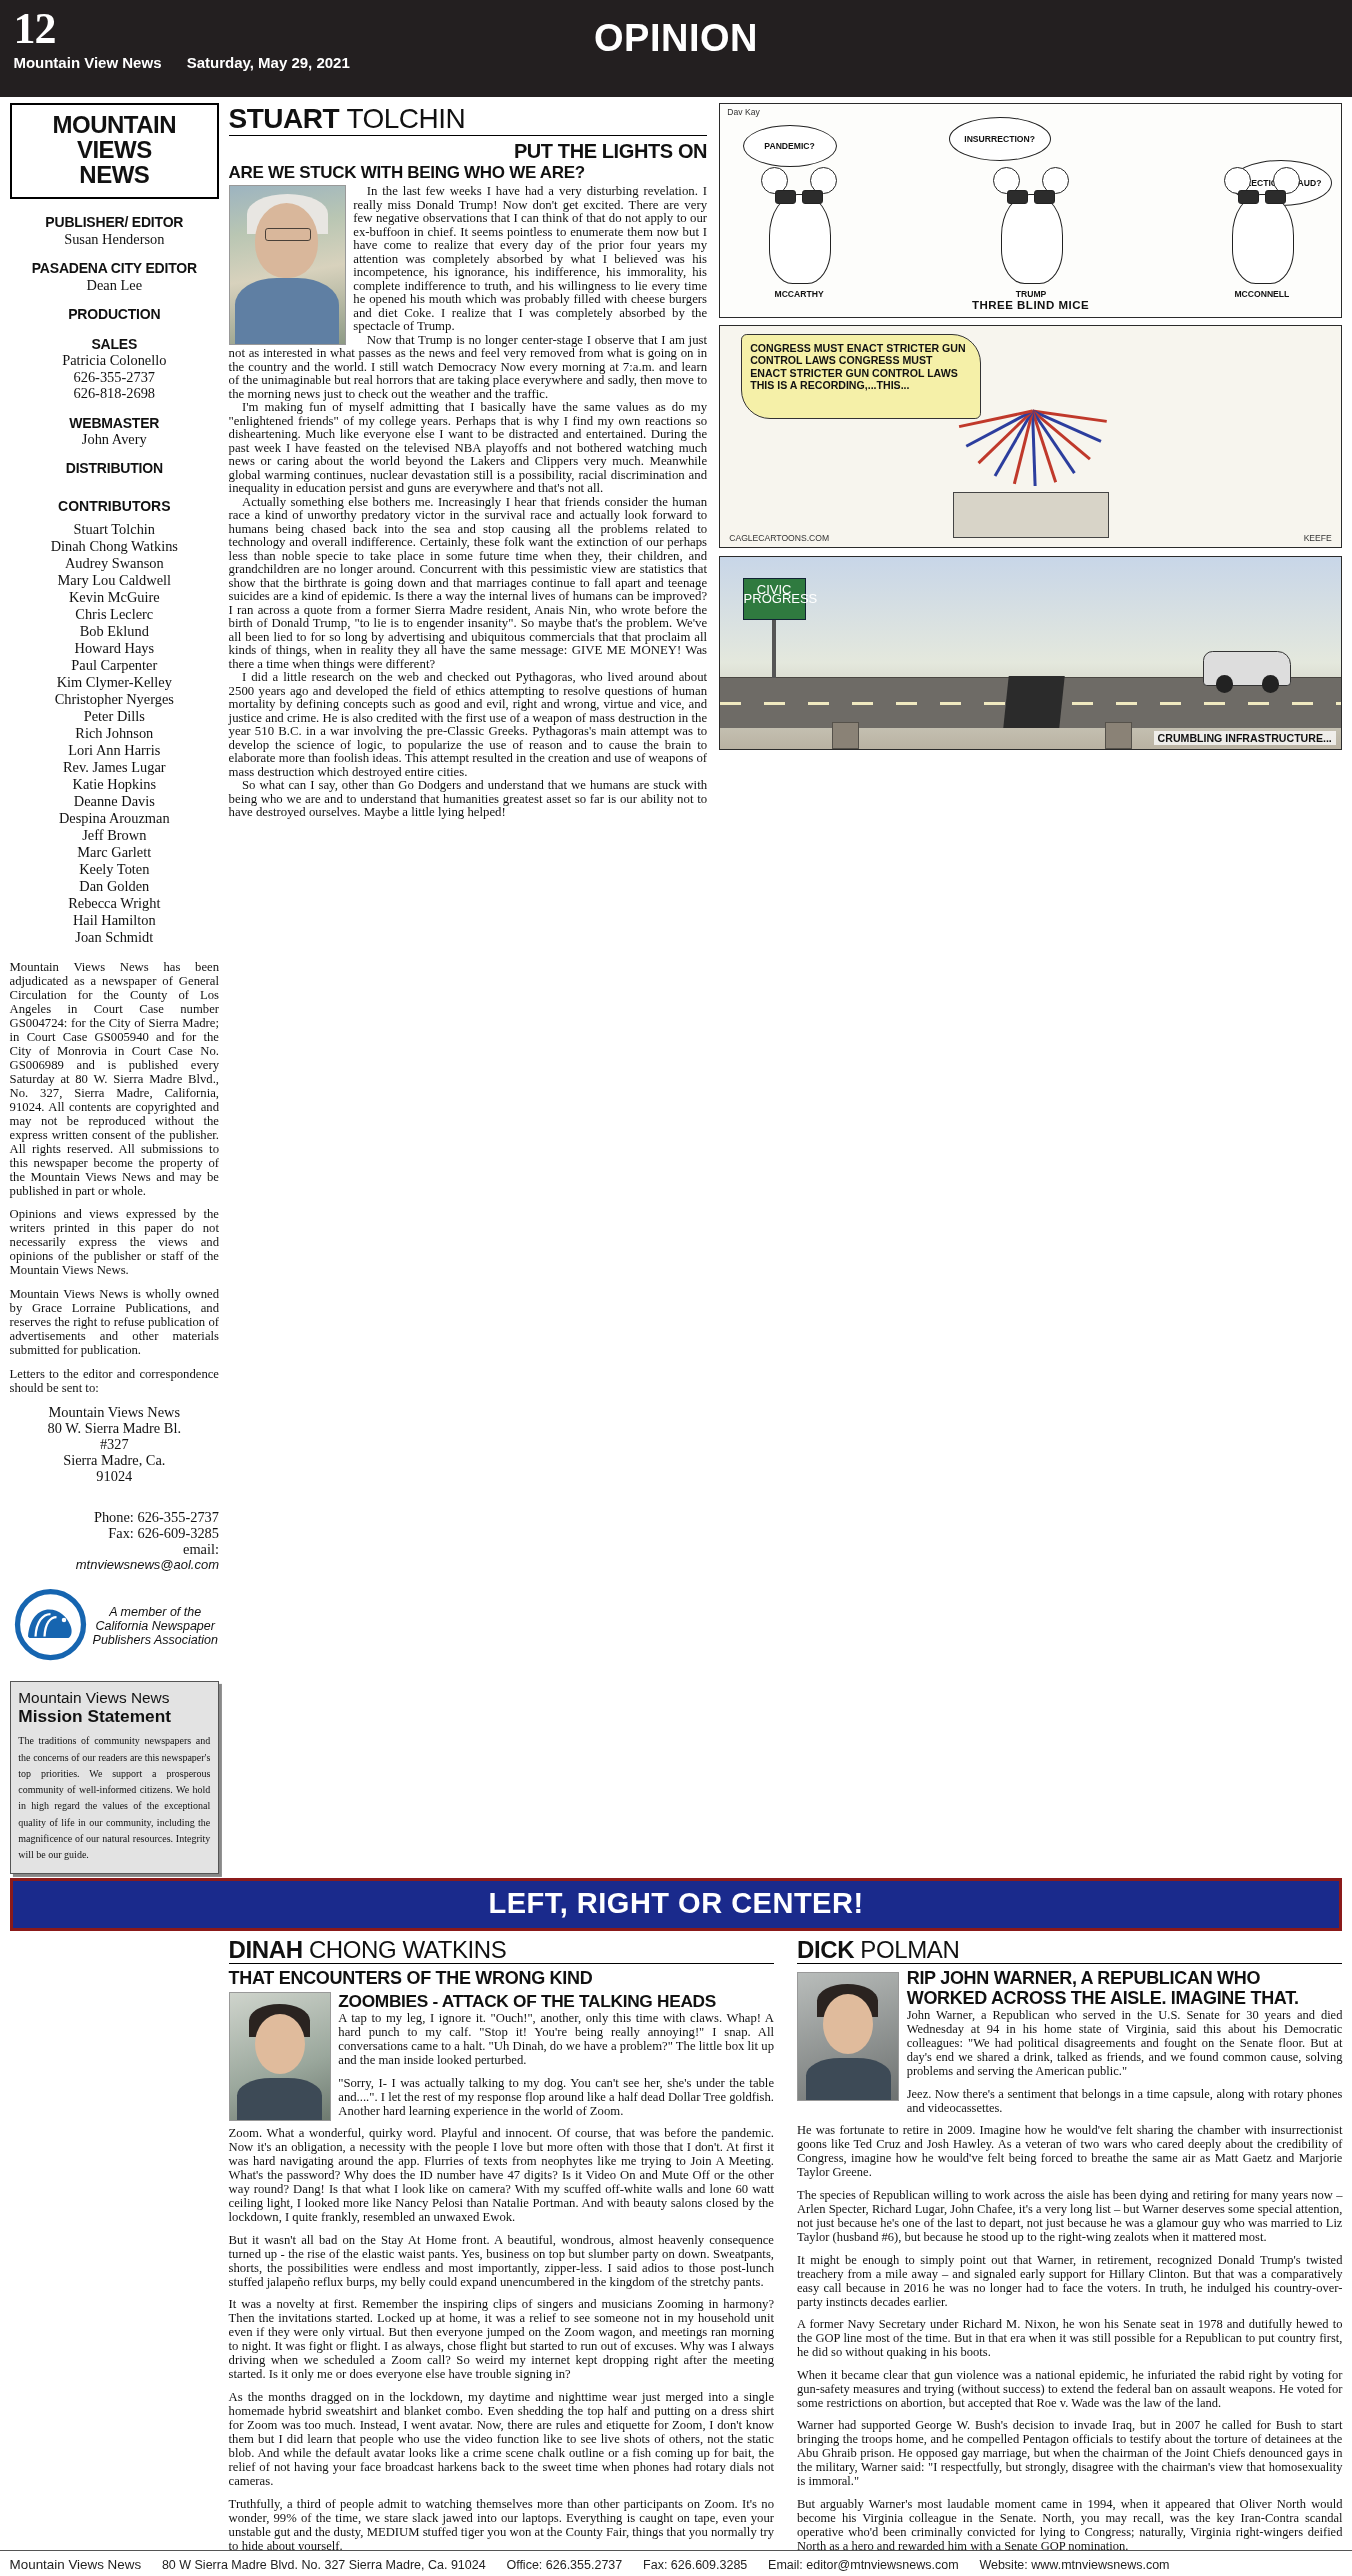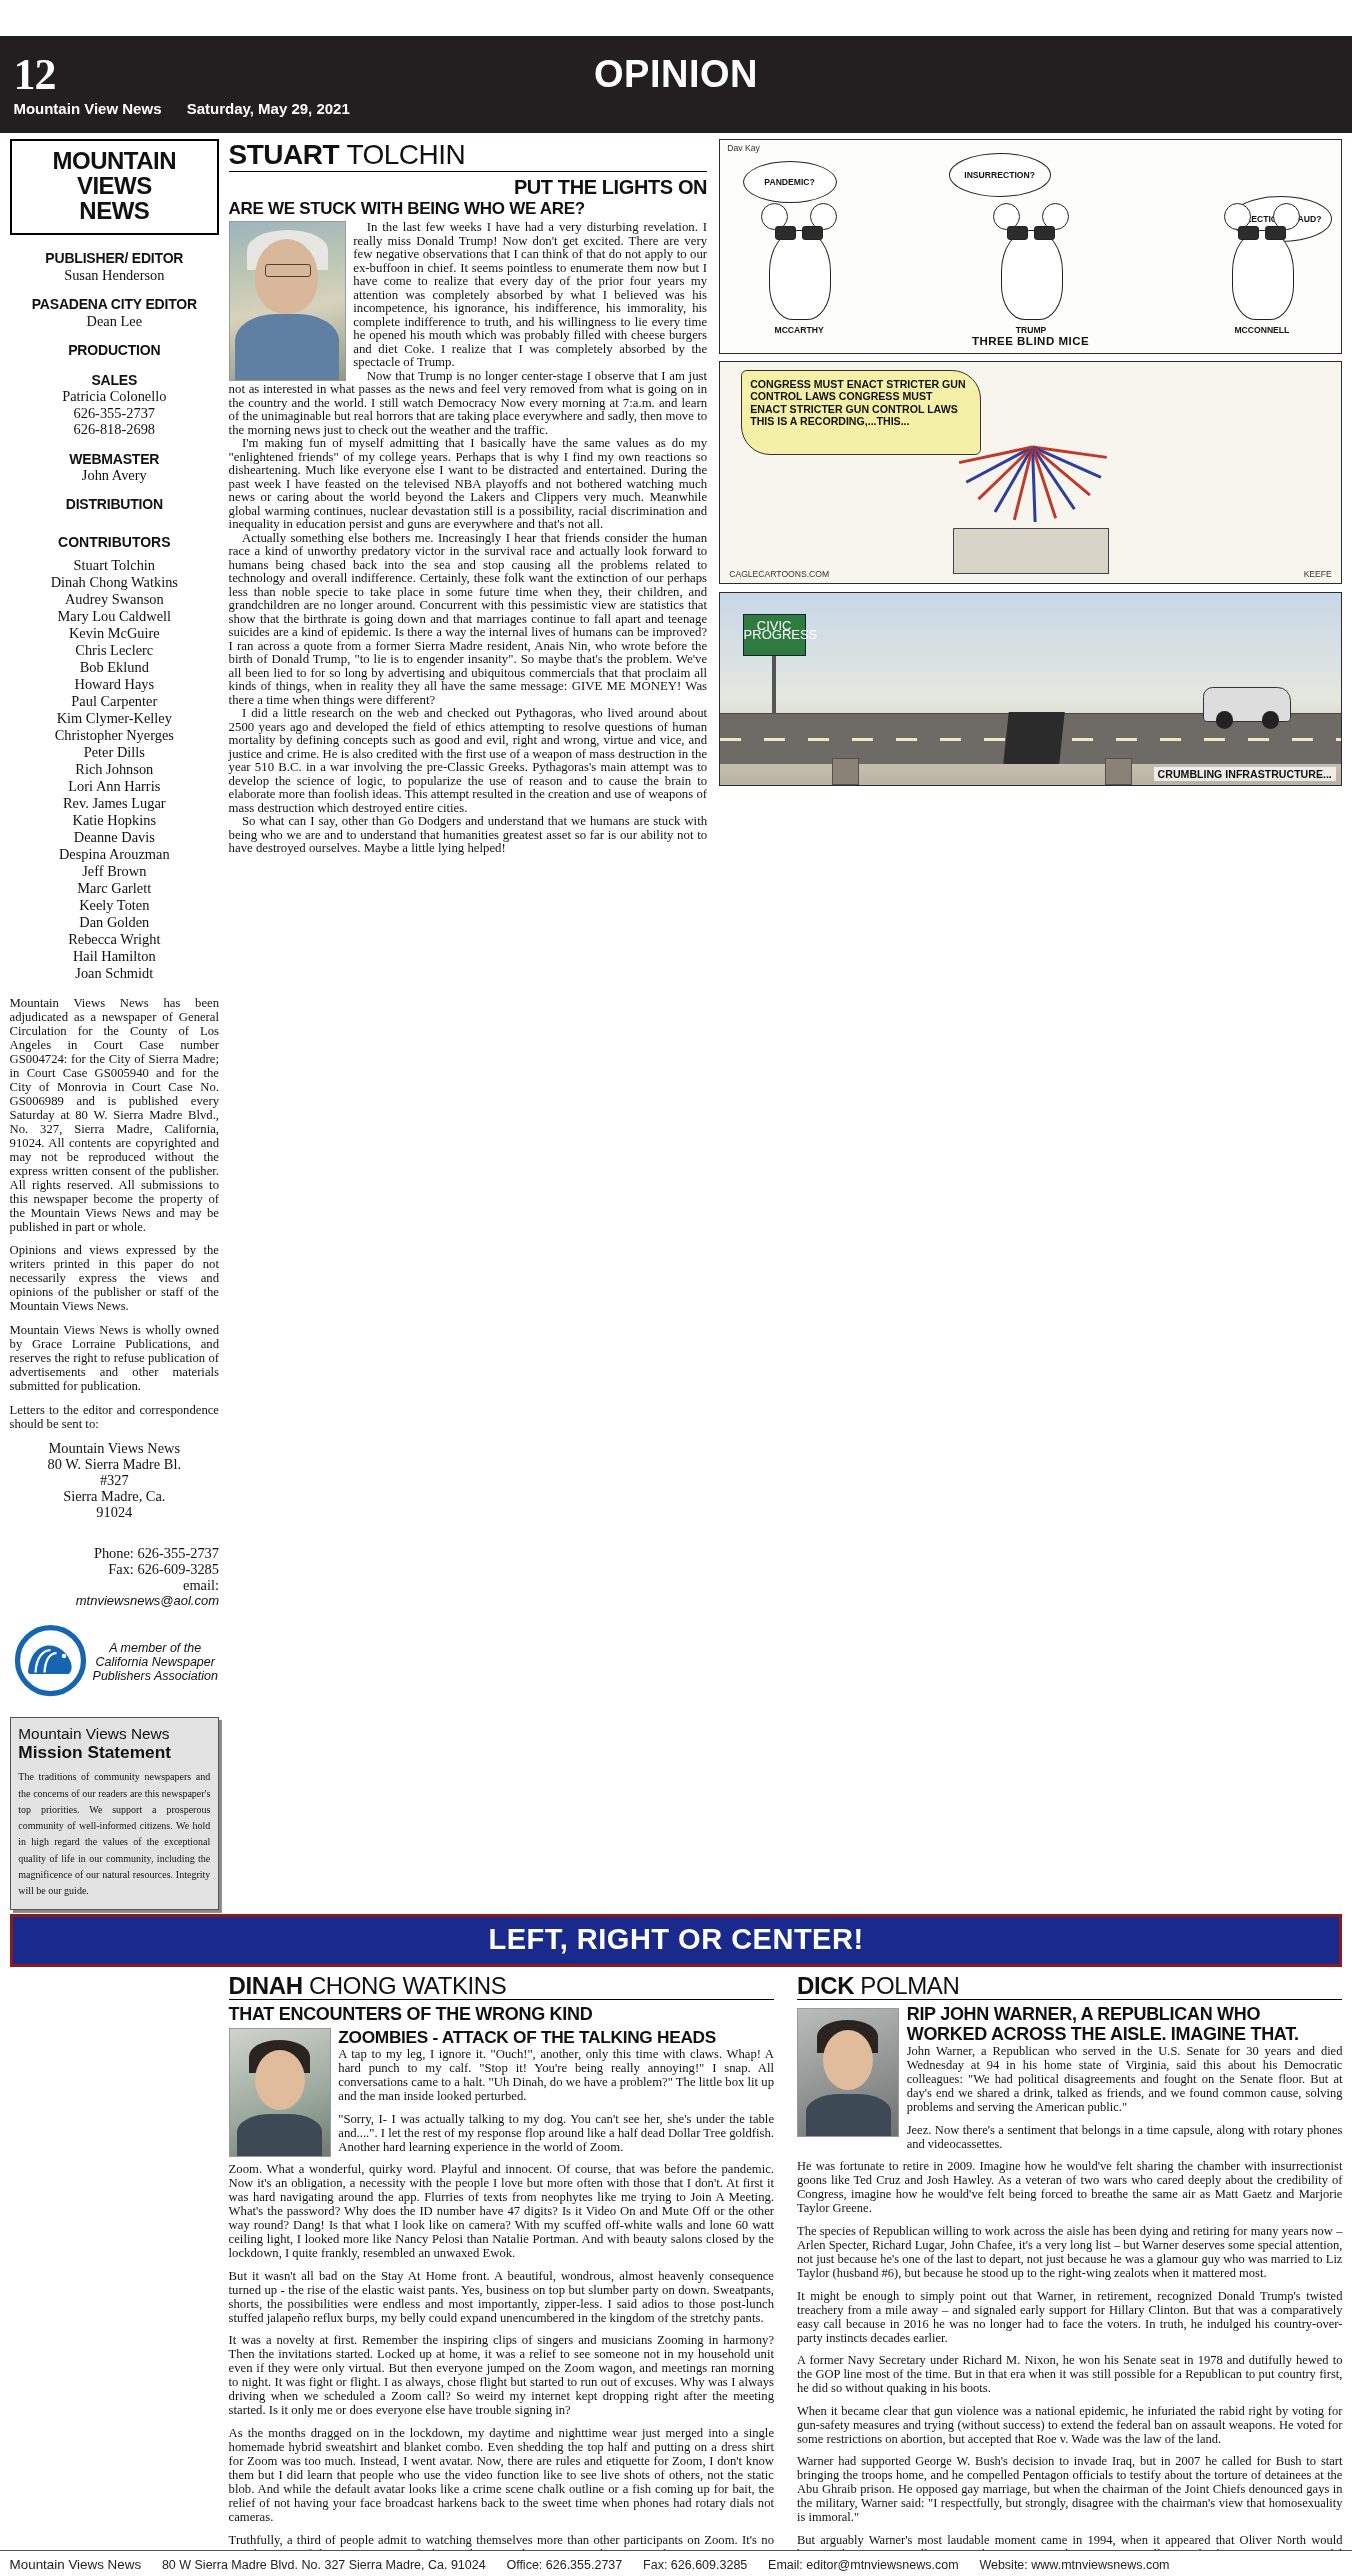--- a/index.html
+++ b/index.html
@@ -18,23 +18,22 @@
     color:#fff;
     position:relative;
     padding:0 13.4px;
     box-sizing:border-box;
   }
   .page-num {
     font-family:"Liberation Serif", serif;
     font-weight:bold;
     font-size:44px;
     line-height:44px;
-    padding-top:17px;
+    padding-top:7px;
     letter-spacing:-1px;
-    margin-top:36px;
   }
   .mast-sub {
     font-family:"Liberation Sans", sans-serif;
     font-weight:bold;
     font-size:15px;
     margin-top:2.9px;
   }
   .mast-sub .date { margin-left:21px; }
   .opinion-word {
     position:absolute;

